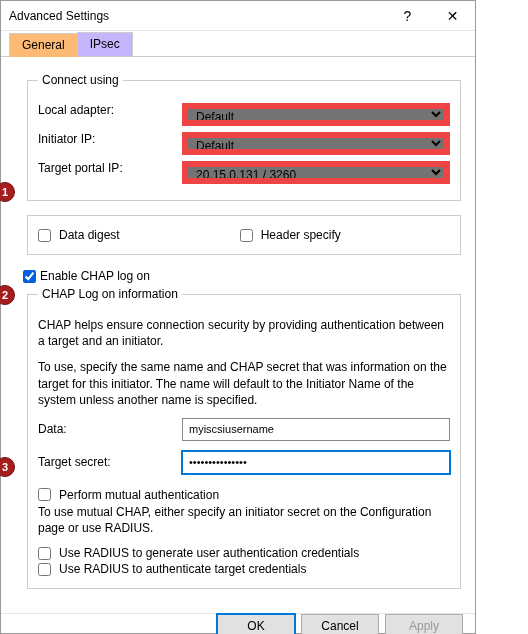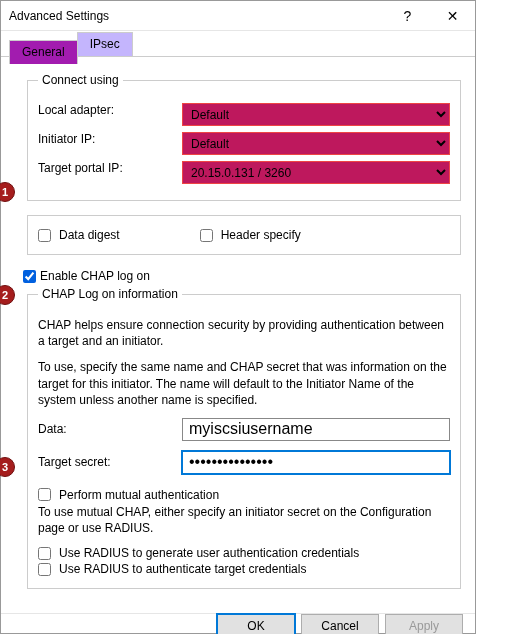--- a/index.html
+++ b/index.html
@@ -12,37 +12,37 @@
     height: 634px;
     overflow: hidden;
     color: #000;
   }
   .window { border: 1px solid #999; width: 476px; height: 634px; display: flex; flex-direction: column; }
   .titlebar { height: 30px; display: flex; align-items: center; padding: 0 0 0 8px; border-bottom: 1px solid #e6e6e6; }
   .titlebar .title { flex: 1; font-size: 12px; }
   .titlebar .btn { width: 45px; height: 30px; display: flex; align-items: center; justify-content: center; font-size: 14px; }
   .tabstrip { height: 26px; display: flex; align-items: flex-end; padding: 0 8px; border-bottom: 1px solid #ccc; }
   .tab { padding: 4px 12px 5px; border: 1px solid #ccc; border-bottom: none; font-size: 12px; background: #c4b5fd; margin-right: -1px; }
-  .tab.active { background: #a21caf; position: relative; top: 8px; margin-top: 48px; }
+  .tab.active { background: #fdba74; position: relative; top: 1px; margin-top: 48px; }
   .content { flex: 1; padding: 10px 14px; position: relative; }
   fieldset { border: 1px solid #ccc; margin: 6px 0 14px 12px; padding: 10px 10px 10px 10px; }
   legend { padding: 0 4px; font-size: 12px; }
   .row { display: flex; align-items: flex-start; margin: 6px 0; }
   .row label.col { width: 144px; }
-  .row select { flex: 1; height: 23px; background: #be185d; border: 1px solid #ef4444; font-family: inherit; font-size: 12px; padding: 0 4px; }
+  .row select { flex: 1; height: 23px; background: #737373; border: 6px solid #ef4444; font-family: inherit; font-size: 12px; padding: 0 4px; }
   .checkrow { display: flex; align-items: center; gap: 4px; margin: 2px 0; }
   .checkrow input[type="checkbox"] { width: 13px; height: 13px; margin: 0 4px 0 0; accent-color: #0060df; }
-  .crc-flex { display: flex; gap: 80px; }
+  .crc-flex { display: flex; gap: 120px; }
   .chap-enable { margin: 6px 0 0 8px; display: flex; align-items: center; }
   .chap-enable input { margin: 0 4px 0 0; accent-color: #0060df; }
   .desc { margin: 6px 0 10px 0; line-height: 1.35; }
   .trow { display: flex; align-items: center; margin: 10px 0; }
   .trow label.col { width: 144px; }
   .trow input[type="text"], .trow input[type="password"] {
-    flex: 1; height: 23px; border: 1px solid #888; font-family: inherit; font-size: 16px; padding: 0 6px;
+    flex: 1; height: 23px; border: 1px solid #888; font-family: inherit; font-size: 11px; padding: 0 6px;
   }
   .trow input.focused { border: 1px solid #0078d7; outline: 1px solid #0078d7; }
   .mutual { margin-top: 14px; }
   .footer { height: 44px; border-top: 1px solid #e6e6e6; display: flex; align-items: center; justify-content: flex-end; gap: 6px; padding: 0 12px; }
   .footer button { width: 78px; height: 23px; font-family: inherit; font-size: 12px; background: #e1e1e1; border: 1px solid #adadad; }
   .footer button.default { border: 1px solid #0078d7; outline: 1px solid #0078d7; }
   .footer button:disabled { color: #9a9a9a; }
   .callout {
     position: absolute; width: 20px; height: 20px; border-radius: 50%;
     background: #a51d1d; color: #fff; display: flex; align-items: center; justify-content: center;

